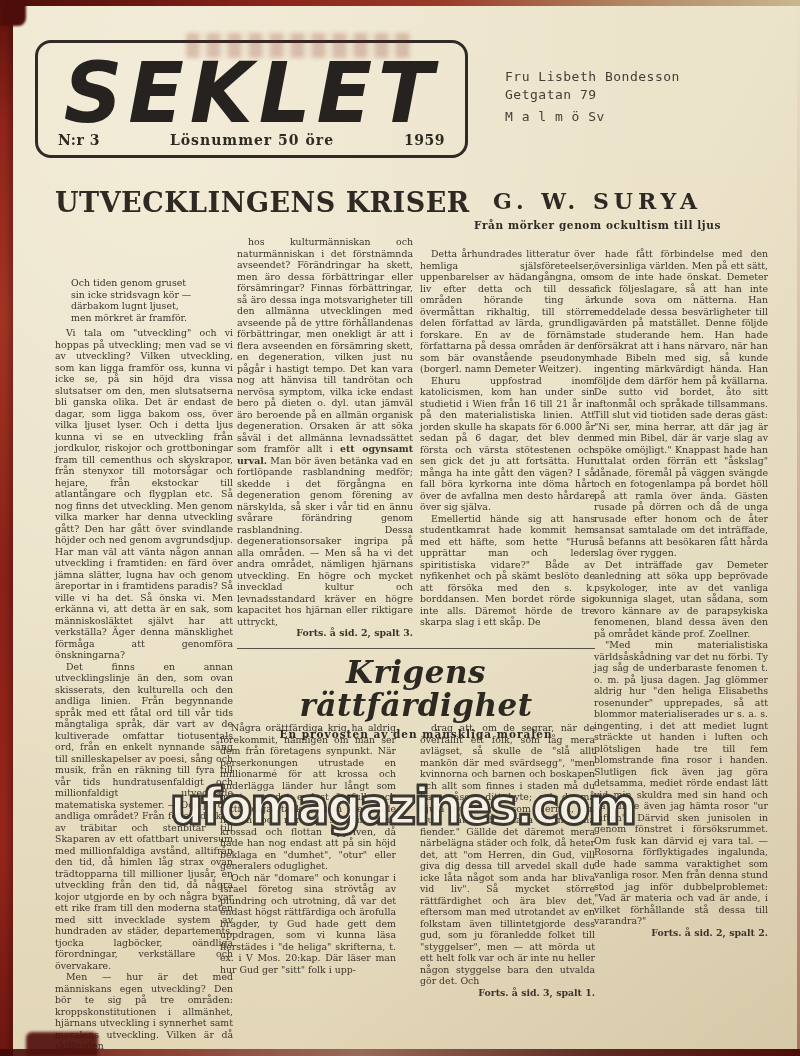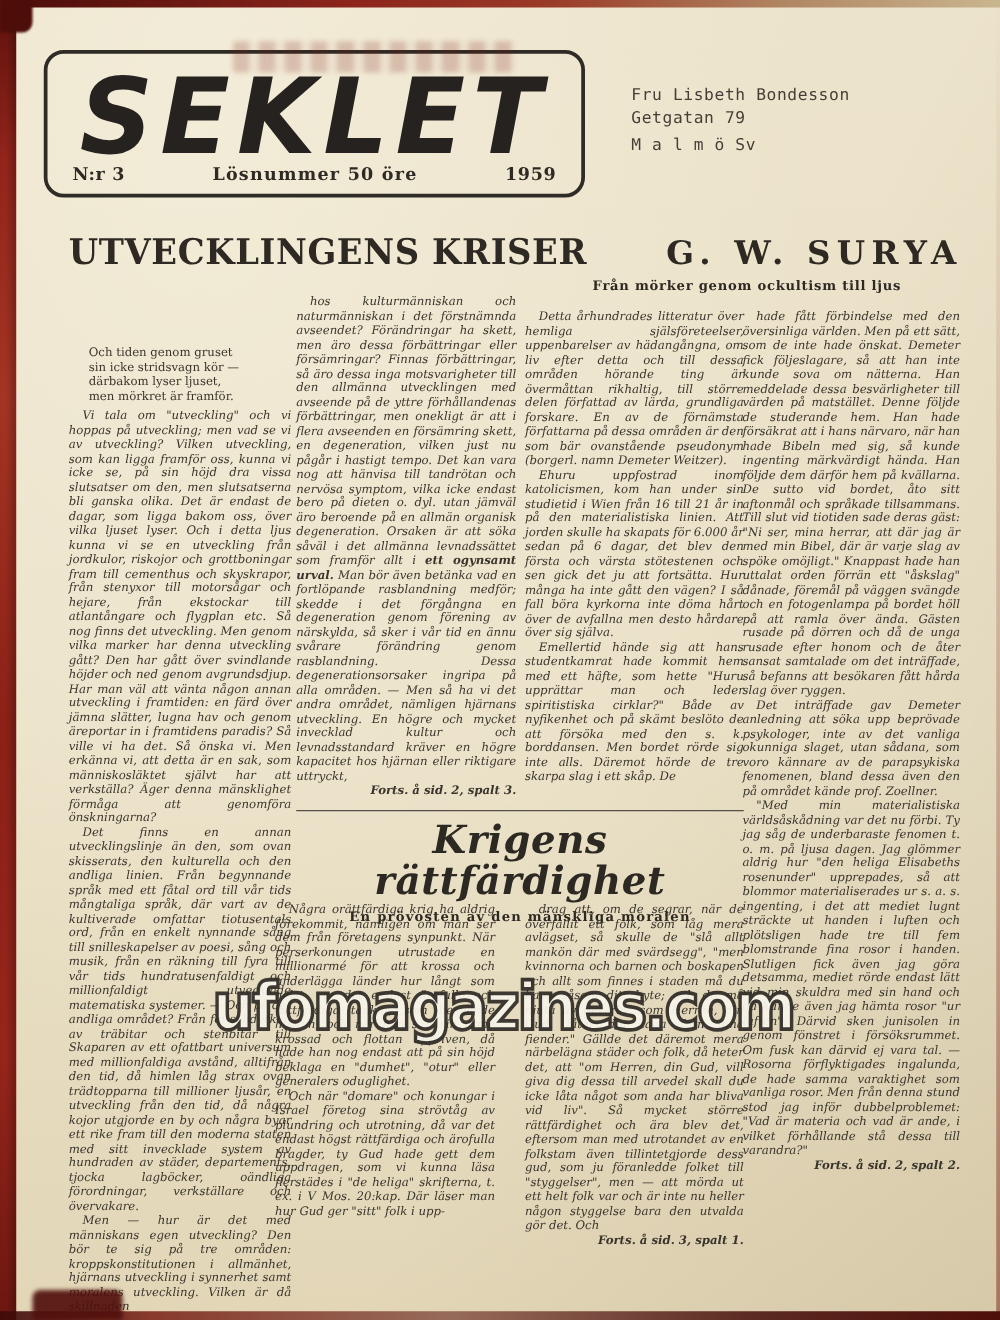--- a/index.html
+++ b/index.html
@@ -42,29 +42,29 @@
   
   .mail{position:absolute;left:505px;top:68px;z-index:5;
     font-family:"DejaVu Sans Mono",monospace;font-size:13px;line-height:18px;
     color:#453f37;letter-spacing:.5px;}
   .mail .gap{margin-top:4px;}
   
   .title-utv{position:absolute;left:55px;top:186px;width:370px;white-space:nowrap;
     font-size:27px;font-weight:bold;letter-spacing:.5px;color:#2e2a23;
     transform:scaleY(1.05);transform-origin:left top;}
   .surya-wrap{position:absolute;left:425px;top:190px;width:345px;text-align:center;color:#2e2a23;}
-  .surya-title{font-size:26px;font-weight:bold;letter-spacing:5px;line-height:1;text-align:right;}
+  .surya-title{font-size:22px;font-weight:bold;letter-spacing:5px;line-height:1;}
   .surya-sub{font-size:10.5px;font-weight:bold;letter-spacing:.6px;margin-top:7px;}
   .rule-krig{position:absolute;left:237px;top:648px;width:358px;border-top:1.5px solid #56504a;}
   .krig-wrap{position:absolute;left:237px;top:656px;width:358px;text-align:center;color:#2c2822;}
   .krig-title{font-style:italic;font-weight:bold;font-size:31px;line-height:1.05;letter-spacing:.5px;}
   .krig-sub{font-size:10.5px;font-weight:bold;letter-spacing:1px;margin-top:7px;}
   
   .col{position:absolute;font-size:9.4px;line-height:11.5px;text-align:justify;color:#3a352c;}
-  .col p{margin:0;text-indent:11px;font-style:italic;}
+  .col p{margin:0;text-indent:11px;}
   .verse{margin:1px 0 4px 16px;text-align:left;}
   .forts{text-align:right;font-weight:bold;margin-top:1px;text-indent:0 !important;}
   .emph{font-weight:bold;}
   
   .watermark{position:absolute;left:170px;top:780px;z-index:50;pointer-events:none;
     font-family:"DejaVu Sans",sans-serif;font-weight:bold;font-size:52px;line-height:1;
     letter-spacing:-2px;color:#f7f3e8;opacity:.95;
     -webkit-text-stroke:3px #34302a;
     text-shadow:0 0 2px rgba(40,36,30,.6);
     transform:scaleX(.9);transform-origin:left center;}
@@ -101,37 +101,37 @@
 
   <div class="surya-wrap">
     <div class="surya-title">G. W. SURYA</div>
     <div class="surya-sub">Från mörker genom ockultism till ljus</div>
   </div>
 
   <div class="col" style="left:55px;top:236px;width:178px;margin-top:40px;">
     <div class="verse">
       <div>Och tiden genom gruset</div>
       <div>sin icke stridsvagn kör —</div>
-      <div>därbakom lyser ljuset,</div>
+      <div>därbakom lugnt ljuset,</div>
       <div>men mörkret är framför.</div>
     </div>
     <p>Vi tala om "utveckling" och vi hoppas på utveckling; men vad se vi av utveckling? Vilken utveckling, som kan ligga framför oss, kunna vi icke se, på sin höjd dra vissa slutsatser om den, men slutsatserna bli ganska olika. Det är endast de dagar, som ligga bakom oss, över vilka ljuset lyser. Och i detta ljus kunna vi se en utveckling från jordkulor, riskojor och grottboningar fram till cementhus och skyskrapor, från stenyxor till motorsågar och hejare, från ekstockar till atlantångare och flygplan etc. Så nog finns det utveckling. Men genom vilka marker har denna utveckling gått? Den har gått över svindlande höjder och ned genom avgrundsdjup. Har man väl att vänta någon annan utveckling i framtiden: en färd över jämna slätter, lugna hav och genom äreportar in i framtidens paradis? Så ville vi ha det. Så önska vi. Men erkänna vi, att detta är en sak, som människosläktet självt har att verkställa? Äger denna mänsklighet förmåga att genomföra önskningarna?</p>
     <p>Det finns en annan utvecklingslinje än den, som ovan skisserats, den kulturella och den andliga linien. Från begynnande språk med ett fåtal ord till vår tids mångtaliga språk, där vart av de kultiverade omfattar tiotusentals ord, från en enkelt nynnande sång till snilleskapelser av poesi, sång och musik, från en räkning till fyra till vår tids hundratusenfaldigt och millionfaldigt utvecklade matematiska systemer. — Och på det andliga området? Från fetischdyrkan av träbitar och stenbitar till Skaparen av ett ofattbart universum med millionfaldiga avstånd, alltifrån den tid, då himlen låg strax ovan trädtopparna till millioner ljusår, en utveckling från den tid, då några kojor utgjorde en by och några byar ett rike fram till den moderna staten med sitt invecklade system av hundraden av städer, departements, tjocka lagböcker, oändliga förordningar, verkställare och övervakare.</p>
     <p>Men — hur är det med människans egen utveckling? Den bör te sig på tre områden: kroppskonstitutionen i allmänhet, hjärnans utveckling i synnerhet samt moralens utveckling. Vilken är då skillnaden</p>
   </div>
 
   <div class="col" style="left:237px;top:236px;width:176px;">
     <p><span>hos kulturmänniskan och naturmänniskan i det förstnämnda avseendet? Förändringar ha skett, men äro dessa förbättringar eller försämringar? Finnas förbättringar, så äro dessa inga motsvarigheter till den allmänna utvecklingen med avseende på de yttre förhållandenas förbättringar, men onekligt är att i flera avseenden en försämring skett, en degeneration, vilken just nu pågår i hastigt tempo. Det kan vara nog att hänvisa till tandrötan och nervösa symptom, vilka icke endast bero på dieten o. dyl. utan jämväl äro beroende på en allmän organisk degeneration. Orsaken är att söka såväl i det allmänna levnadssättet som framför allt i </span><span class="emph">ett ogynsamt urval.</span><span> Man bör även betänka vad en fortlöpande rasblandning medför; skedde i det förgångna en degeneration genom förening av närskylda, så sker i vår tid en ännu svårare förändring genom rasblandning. Dessa degenerationsorsaker ingripa på alla områden. — Men så ha vi det andra området, nämligen hjärnans utveckling. En högre och mycket invecklad kultur och levnadsstandard kräver en högre kapacitet hos hjärnan eller riktigare uttryckt,</span></p>
     <p class="forts">Forts. å sid. 2, spalt 3.</p>
   </div>
 
   <div class="col" style="left:420px;top:248px;width:175px;">
     <p>Detta århundrades litteratur över hemliga själsföreteelser, uppenbarelser av hädangångna, om liv efter detta och till dessa områden hörande ting är övermåttan rikhaltig, till större delen författad av lärda, grundliga forskare. En av de förnämsta författarna på dessa områden är den som bär ovanstående pseudonym (borgerl. namn Demeter Weitzer).</p>
     <p>Ehuru uppfostrad inom katolicismen, kom han under sin studietid i Wien från 16 till 21 år in på den materialistiska linien. Att jorden skulle ha skapats för 6.000 år sedan på 6 dagar, det blev den första och värsta stötestenen och sen gick det ju att fortsätta. Hur många ha inte gått den vägen? I så fall böra kyrkorna inte döma hårt över de avfallna men desto hårdare över sig själva.</p>
-    <p>Emellertid hände sig att hans studentkamrat hade kommit hem med ett häfte, som hette "Huru upprättar man och leder spiritistiska cirklar?" Både av nyfikenhet och på skämt beslöto de att försöka med den s. k. borddansen. Men bordet rörde sig inte alls. Däremot hörde de tre skarpa slag i ett skåp. De</p>
+    <p>Emellertid hände sig att hans studentkamrat hade kommit hem med ett häfte, som hette "Huru upprättar man och leder spiritistiska vidare?" Både av nyfikenhet och på skämt beslöto de att försöka med den s. k. borddansen. Men bordet rörde sig inte alls. Däremot hörde de tre skarpa slag i ett skåp. De</p>
   </div>
 
   <div class="col" style="left:594px;top:248px;width:174px;">
     <p>hade fått förbindelse med den översinliga världen. Men på ett sätt, som de inte hade önskat. Demeter fick följeslagare, så att han inte kunde sova om nätterna. Han meddelade dessa besvärligheter till värden på matstället. Denne följde de studerande hem. Han hade försäkrat att i hans närvaro, när han hade Bibeln med sig, så kunde ingenting märkvärdigt hända. Han följde dem därför hem på kvällarna. De sutto vid bordet, åto sitt aftonmål och språkade tillsammans. Till slut vid tiotiden sade deras gäst: "Ni ser, mina herrar, att där jag är med min Bibel, där är varje slag av spöke omöjligt." Knappast hade han uttalat orden förrän ett "åskslag" dånade, föremål på väggen svängde och en fotogenlampa på bordet höll på att ramla över ända. Gästen rusade på dörren och då de unga rusade efter honom och de åter sansat samtalade om det inträffade, så befanns att besökaren fått hårda slag över ryggen.</p>
     <p>Det inträffade gav Demeter anledning att söka upp beprövade psykologer, inte av det vanliga okunniga slaget, utan sådana, som voro kännare av de parapsykiska fenomenen, bland dessa även den på området kände prof. Zoellner.</p>
     <p>"Med min materialistiska världsåskådning var det nu förbi. Ty jag såg de underbaraste fenomen t. o. m. på ljusa dagen. Jag glömmer aldrig hur "den heliga Elisabeths rosenunder" upprepades, så att blommor materialiserades ur s. a. s. ingenting, i det att mediet lugnt sträckte ut handen i luften och plötsligen hade tre till fem blomstrande fina rosor i handen. Slutligen fick även jag göra detsamma, mediet rörde endast lätt vid min skuldra med sin hand och då kunde även jag hämta rosor "ur luften". Därvid sken junisolen in genom fönstret i försöksrummet. Om fusk kan därvid ej vara tal. — Rosorna förflyktigades ingalunda, de hade samma varaktighet som vanliga rosor. Men från denna stund stod jag inför dubbelproblemet: "Vad är materia och vad är ande, i vilket förhållande stå dessa till varandra?"</p>
     <p class="forts">Forts. å sid. 2, spalt 2.</p>
   </div>
 
   <div class="rule-krig"></div>

